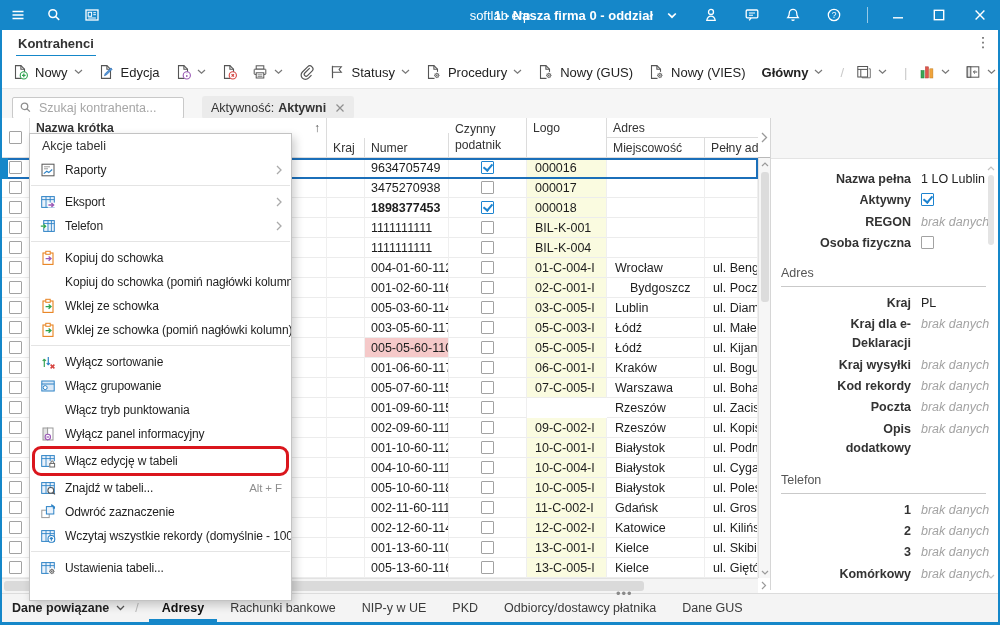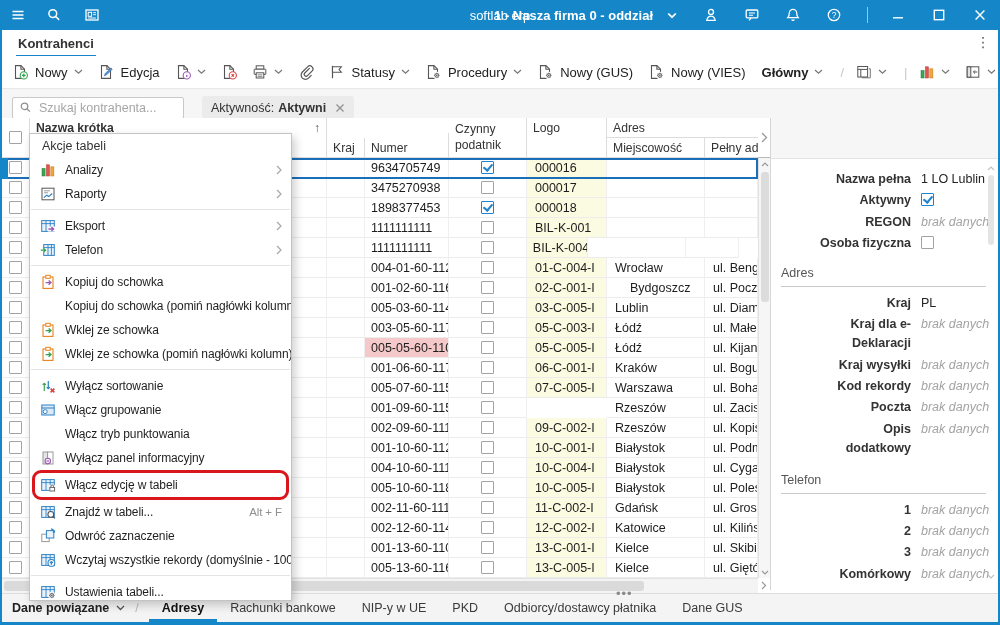--- a/index.html
+++ b/index.html
@@ -414,21 +414,21 @@
           <div class="td txt" style="width: 53px;">
             <span></span>
           </div>
         </div>
         <div class="trow">
           <div class="td cbcell" style="width: 28px;">
             <span class="cb"></span>
           </div>
           <div class="td txt" style="width: 297px;"></div>
           <div class="td txt" style="width: 38px;"></div>
-          <div class="td num" style="width: 84px;">
+          <div class="td num" style="width: 84px; font-weight: bold;">
             <span>1898377453</span>
           </div>
           <div class="td cbcell" style="width: 78px;">
             <span class="cb checked"></span>
           </div>
           <div class="td logo" style="width: 80px;">
             <span>000018</span>
           </div>
           <div class="td txt" style="width: 98px;">
             <span></span>
@@ -464,21 +464,21 @@
             <span class="cb"></span>
           </div>
           <div class="td txt" style="width: 297px;"></div>
           <div class="td txt" style="width: 38px;"></div>
           <div class="td num" style="width: 84px;">
             <span>1111111111</span>
           </div>
           <div class="td cbcell" style="width: 78px;">
             <span class="cb"></span>
           </div>
-          <div class="td logo" style="width: 61px; justify-content: center;">
+          <div class="td logo" style="width: 80px;">
             <span>BIL-K-004</span>
           </div>
           <div class="td txt" style="width: 98px;">
             <span></span>
           </div>
           <div class="td txt" style="width: 53px;">
             <span></span>
           </div>
         </div>
         <div class="trow">
@@ -856,35 +856,20 @@
     <div class="corner-chev">
         <svg width="6" height="9" viewBox="0 0 6 9">
           <path d="M1 1l3.5 3.5L1 8" fill="none" stroke="#999" stroke-width="1.2"></path>
         </svg>
       </div>
   </div>
 
   <div class="menu">
     <div class="mhead">Akcje tabeli</div>
     <div id="menu-items">
-        <div class="mitem">
-          <span class="mic">
-            <svg class="i16" viewBox="0 0 16 16">
-              <rect x="2" y="6.5" width="3.1" height="7.5" fill="#3aa655" stroke="#1e7d3e" stroke-width=".5"></rect>
-              <rect x="6.4" y="2.8" width="3.1" height="11.2" fill="#e0564d" stroke="#b03a30" stroke-width=".5"></rect>
-              <rect x="10.8" y="4.8" width="3.1" height="9.2" fill="#f0a43c" stroke="#c07d20" stroke-width=".5"></rect>
-            </svg>
-          </span>
-          <span>Analizy</span>
-          <span class="sub">
-            <svg width="6" height="10" viewBox="0 0 6 10">
-              <path d="M1 1l4 4-4 4" fill="none" stroke="#aaa" stroke-width="1.3"></path>
-            </svg>
-          </span>
-        </div>
         <div class="mitem">
           <span class="mic">
             <svg class="i16" viewBox="0 0 16 16">
               <rect x="2" y="2.2" width="12" height="11.6" fill="#fff" stroke="#555"></rect>
               <path d="M4 4.8h6M4 6.8h4" stroke="#9a9a9a"></path>
               <path d="M3.8 11.6l3-2.4 2 1.4 3.4-3.1" fill="none" stroke="#2e83c6" stroke-width="1.2"></path>
             </svg>
           </span>
           <span>Raporty</span>
           <span class="sub">

